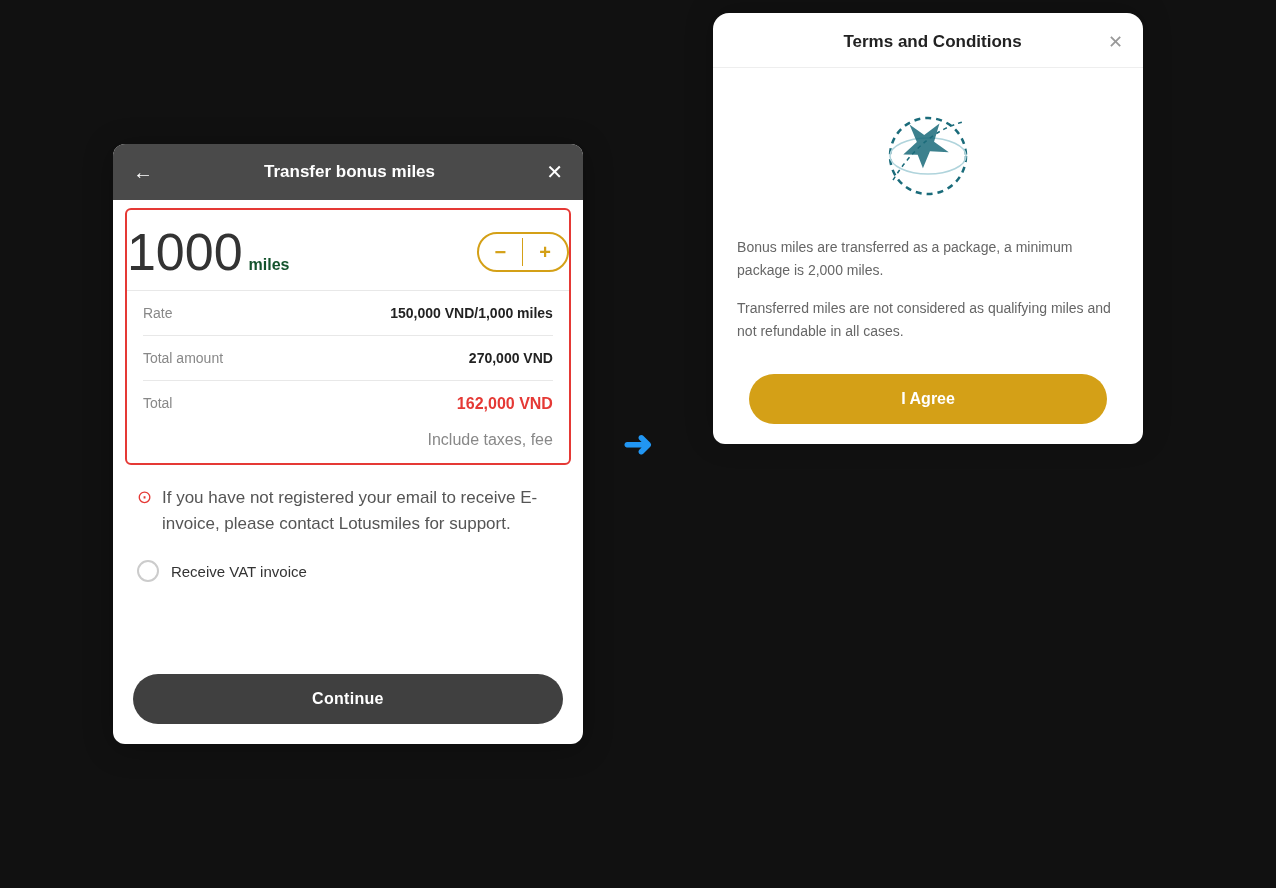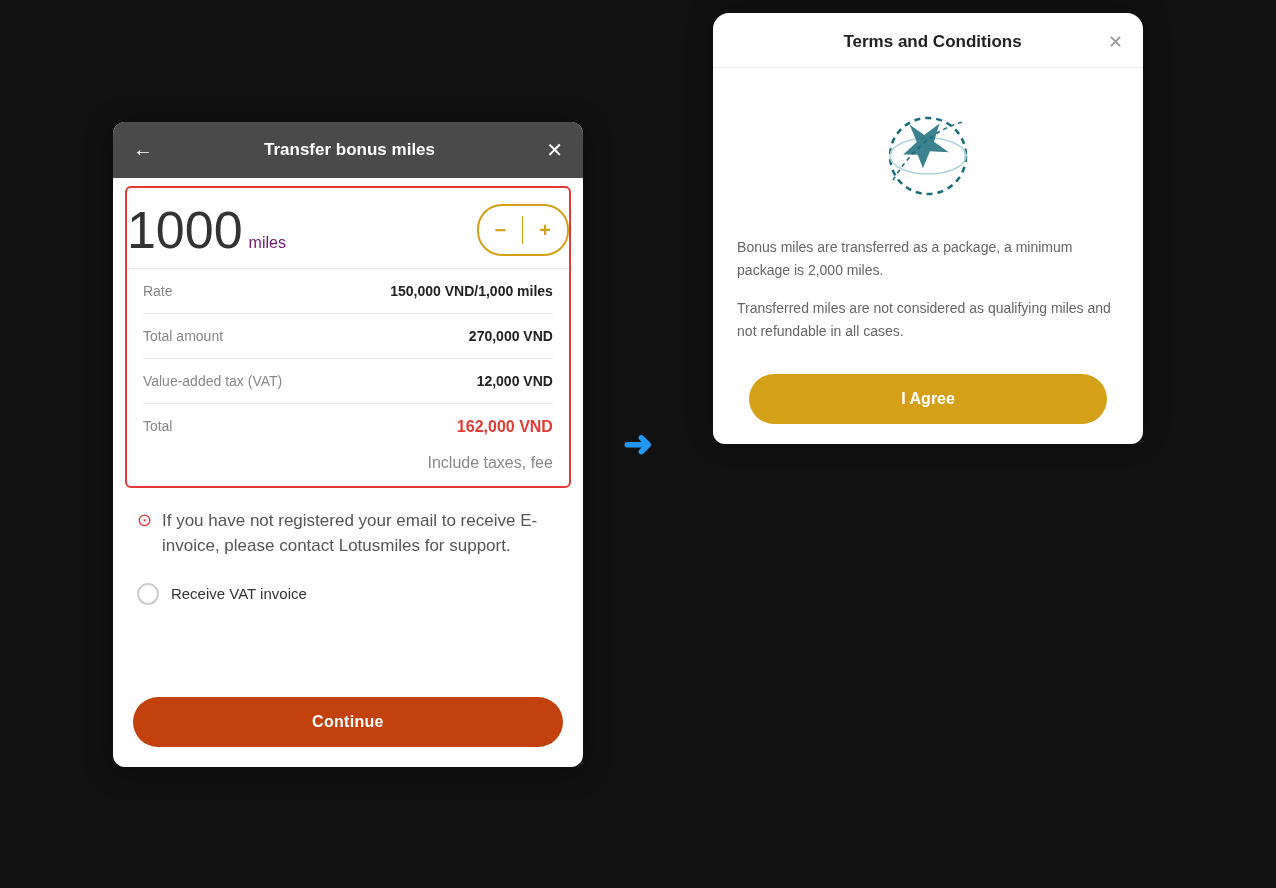--- a/index.html
+++ b/index.html
@@ -75,22 +75,22 @@
       gap: 6px;
     }
     .miles-number {
       font-size: 52px;
       font-weight: 300;
       color: #333;
       line-height: 1;
     }
     .miles-label {
       font-size: 16px;
-      color: #701a75;
-      font-weight: 400;
+      color: #14532d;
+      font-weight: 700;
     }
     .stepper {
       display: flex;
       align-items: center;
       border: 2px solid #D4A017;
       border-radius: 25px;
       overflow: hidden;
       gap: 0;
     }
     .stepper-btn {
@@ -189,21 +189,21 @@
       font-size: 15px;
       color: #333;
     }
 
     
     .continue-btn-wrap {
       padding: 12px 20px 20px;
     }
     .continue-btn {
       width: 100%;
-      background: #c2410c;
+      background: #404040;
       color: #fff;
       border: none;
       border-radius: 30px;
       padding: 16px;
       font-size: 16px;
       font-weight: 600;
       cursor: pointer;
       letter-spacing: 0.3px;
     }
 
@@ -310,20 +310,21 @@
       border: 2px solid #e53935;
       margin: 8px 12px;
       border-radius: 6px;
       overflow: hidden;
     }
     .bordered-inner {
       padding: 0 16px;
     }
     .bordered-miles {
       display: flex;
+      align-items: center;
       justify-content: space-between;
       padding: 16px 0 12px;
       border-bottom: 1px solid #e8e8e8;
     }
   </style>
 </head>
 <body>
 
 <div class="screens-container">
 
@@ -350,24 +351,20 @@
 
       <div class="bordered-inner">
         <div class="info-row">
           <span class="info-label">Rate</span>
           <span class="info-value">150,000 VND/1,000 miles</span>
         </div>
         <div class="info-row">
           <span class="info-label">Total amount</span>
           <span class="info-value">270,000 VND</span>
         </div>
-        <div class="info-row">
-          <span class="info-label">Value-added tax (VAT)</span>
-          <span class="info-value">12,000 VND</span>
-        </div>
         <div class="total-row">
           <span class="info-label">Total</span>
           <div class="total-right">
             <div class="info-value total-value">162,000 VND</div>
             <div class="include-text">Include taxes, fee</div>
           </div>
         </div>
       </div>
     </div>
 

